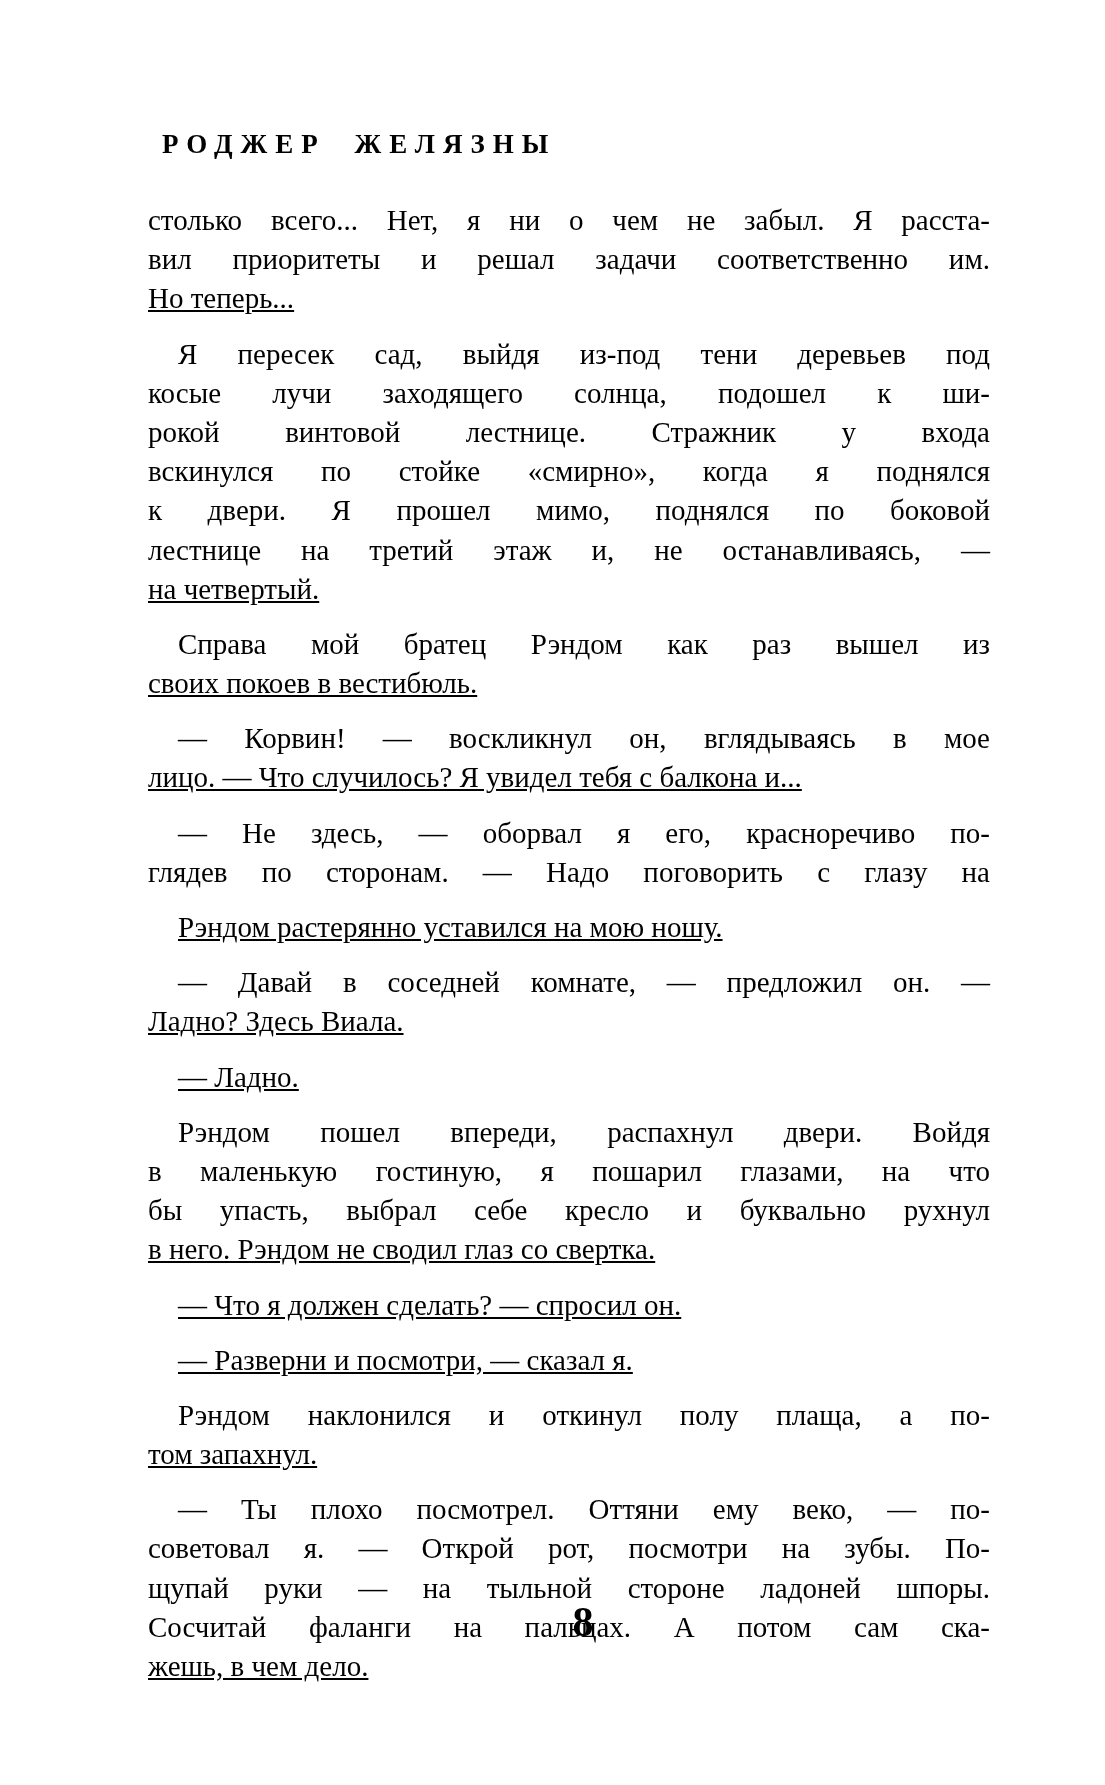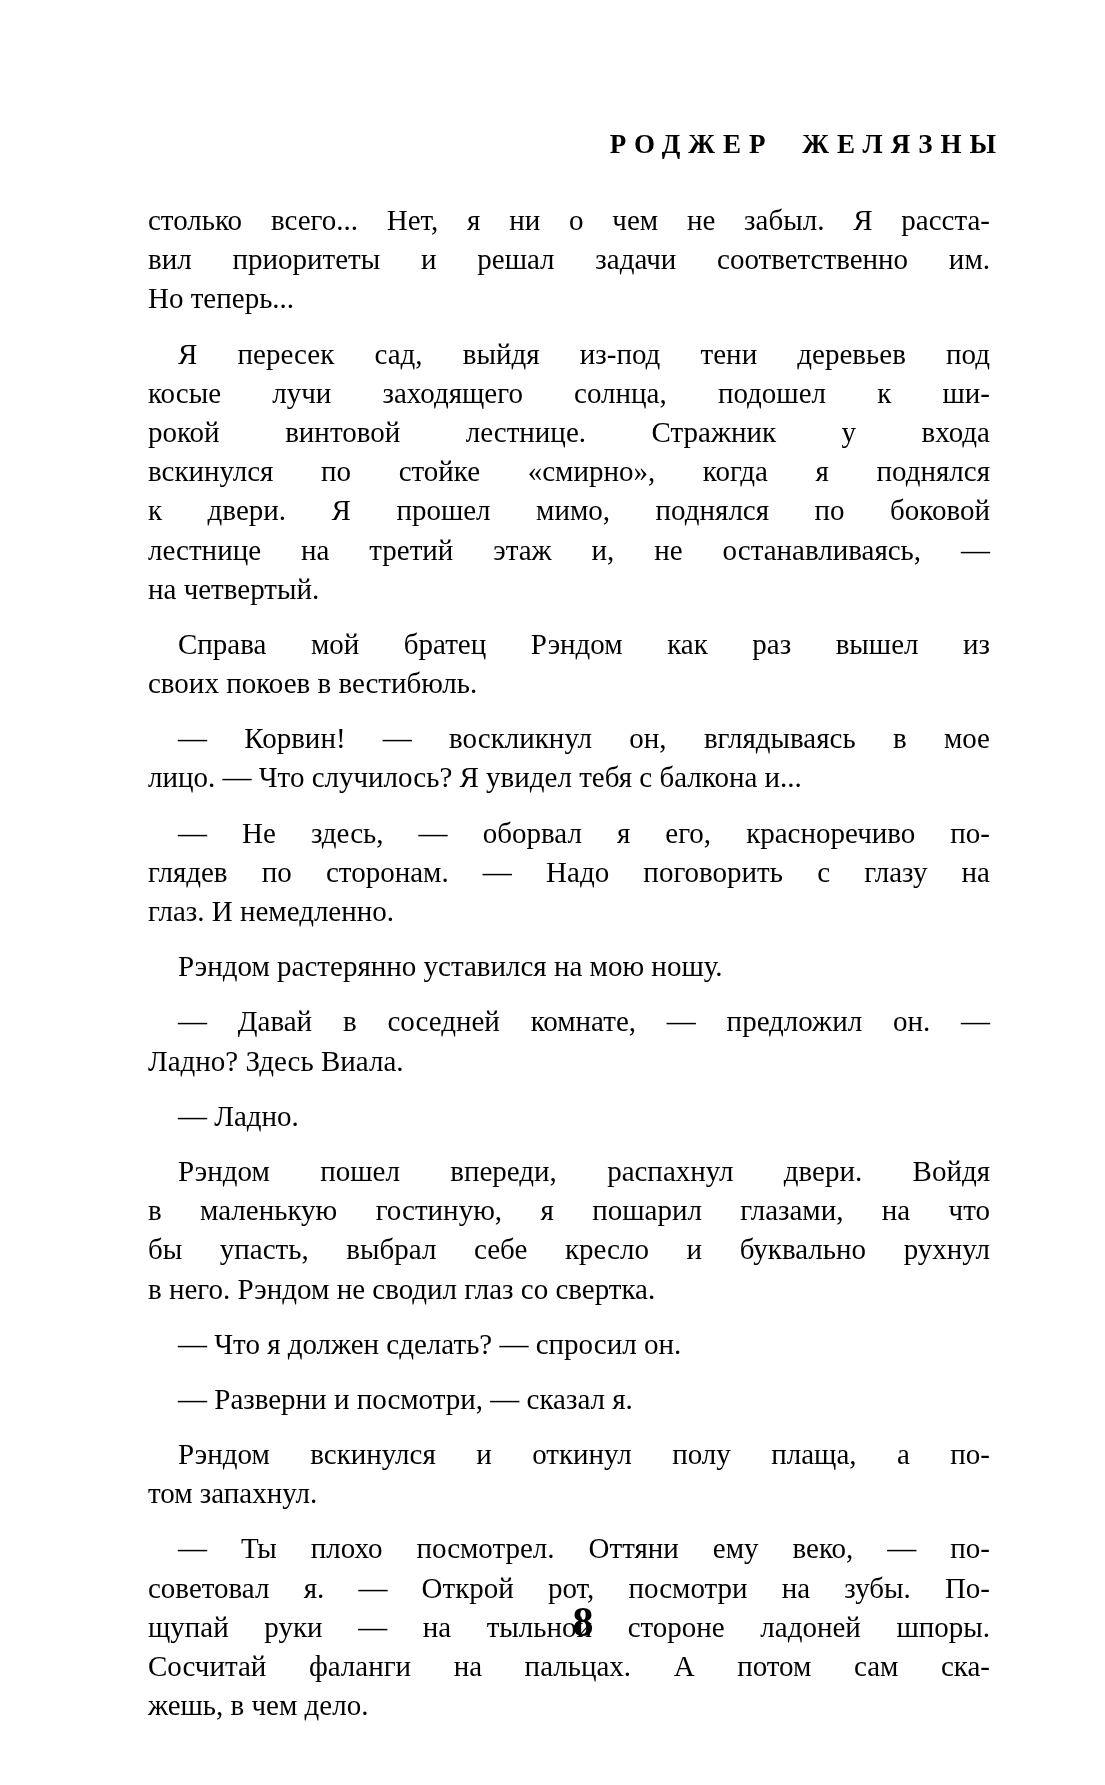--- a/index.html
+++ b/index.html
@@ -14,21 +14,21 @@
     background: #ffffff;
     color: #000000;
     font-family: "Liberation Serif", "DejaVu Serif", serif;
     overflow: hidden;
   }
   .running-head {
     position: absolute;
     top: 129px;
     left: 162px;
     width: 842px;
-    text-align: right;
+    text-align: left;
     font-size: 27px;
     font-weight: bold;
     letter-spacing: 8px;
     word-spacing: 14px;
     white-space: nowrap;
   }
   .body-block {
     position: absolute;
     top: 201px;
     left: 148px;
@@ -36,20 +36,21 @@
     font-size: 29px;
     line-height: 39.2px;
   }
   .line {
     height: 39.2px;
     text-align: justify;
     text-align-last: justify;
   }
   .line.end {
     text-align-last: left;
+    text-decoration: underline;
   }
   .line.indent {
     text-indent: 30px;
     margin-top: 16px;
   }
   .folio {
     position: absolute;
     top: 1601px;
     left: 162px;
     width: 842px;
@@ -75,32 +76,31 @@
       <div class="line">вскинулся по стойке «смирно», когда я поднялся</div>
       <div class="line">к двери. Я прошел мимо, поднялся по боковой</div>
       <div class="line">лестнице на третий этаж и, не останавливаясь, —</div>
       <div class="line end">на четвертый.</div>
       <div class="line indent">Справа мой братец Рэндом как раз вышел из</div>
       <div class="line end">своих покоев в вестибюль.</div>
       <div class="line indent">— Корвин! — воскликнул он, вглядываясь в мое</div>
       <div class="line end">лицо. — Что случилось? Я увидел тебя с балкона и...</div>
       <div class="line indent">— Не здесь, — оборвал я его, красноречиво по-</div>
       <div class="line">глядев по сторонам. — Надо поговорить с глазу на</div>
-      <div class="line end">глаз. И немедленно.</div>
       <div class="line indent end">Рэндом растерянно уставился на мою ношу.</div>
       <div class="line indent">— Давай в соседней комнате, — предложил он. —</div>
       <div class="line end">Ладно? Здесь Виала.</div>
       <div class="line indent end">— Ладно.</div>
       <div class="line indent">Рэндом пошел впереди, распахнул двери. Войдя</div>
       <div class="line">в маленькую гостиную, я пошарил глазами, на что</div>
       <div class="line">бы упасть, выбрал себе кресло и буквально рухнул</div>
       <div class="line end">в него. Рэндом не сводил глаз со свертка.</div>
       <div class="line indent end">— Что я должен сделать? — спросил он.</div>
       <div class="line indent end">— Разверни и посмотри, — сказал я.</div>
-      <div class="line indent">Рэндом вскинулся и откинул полу плаща, а по-</div>
+      <div class="line indent">Рэндом наклонился и откинул полу плаща, а по-</div>
       <div class="line end">том запахнул.</div>
       <div class="line indent">— Ты плохо посмотрел. Оттяни ему веко, — по-</div>
       <div class="line">советовал я. — Открой рот, посмотри на зубы. По-</div>
       <div class="line">щупай руки — на тыльной стороне ладоней шпоры.</div>
       <div class="line">Сосчитай фаланги на пальцах. А потом сам ска-</div>
       <div class="line end">жешь, в чем дело.</div>
     </div>
 
   <div class="folio">8</div>
 </div>

